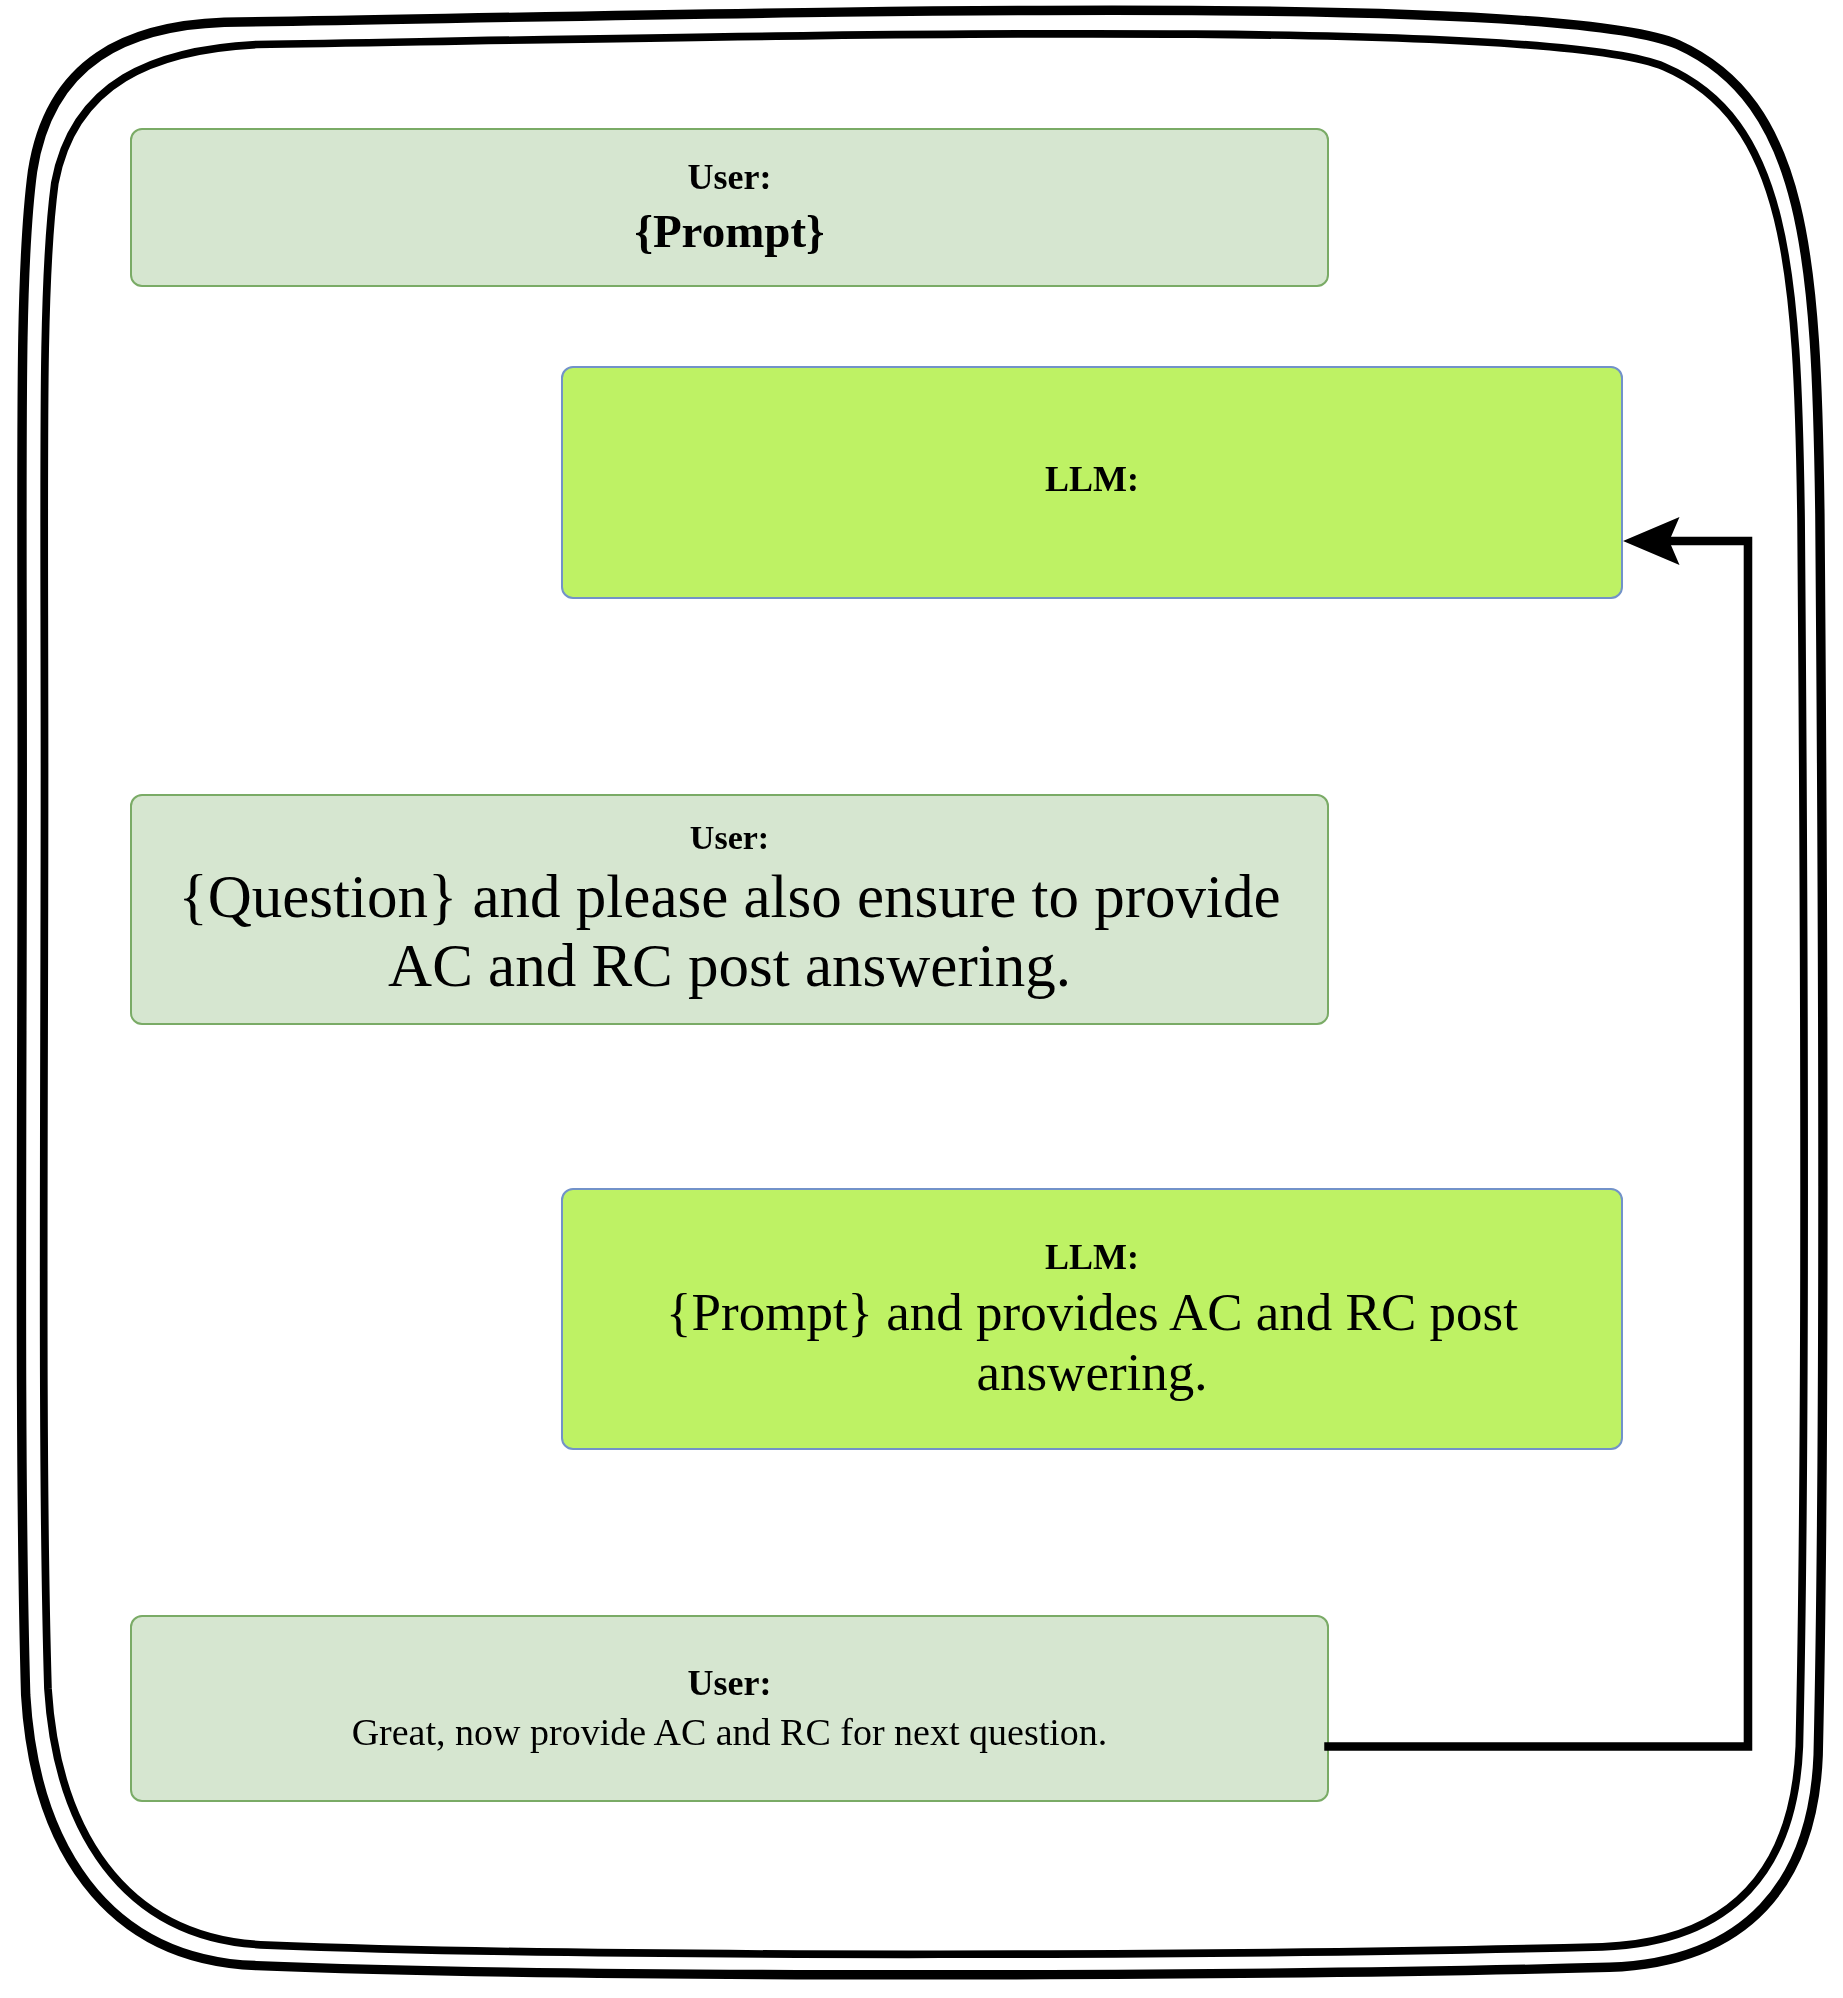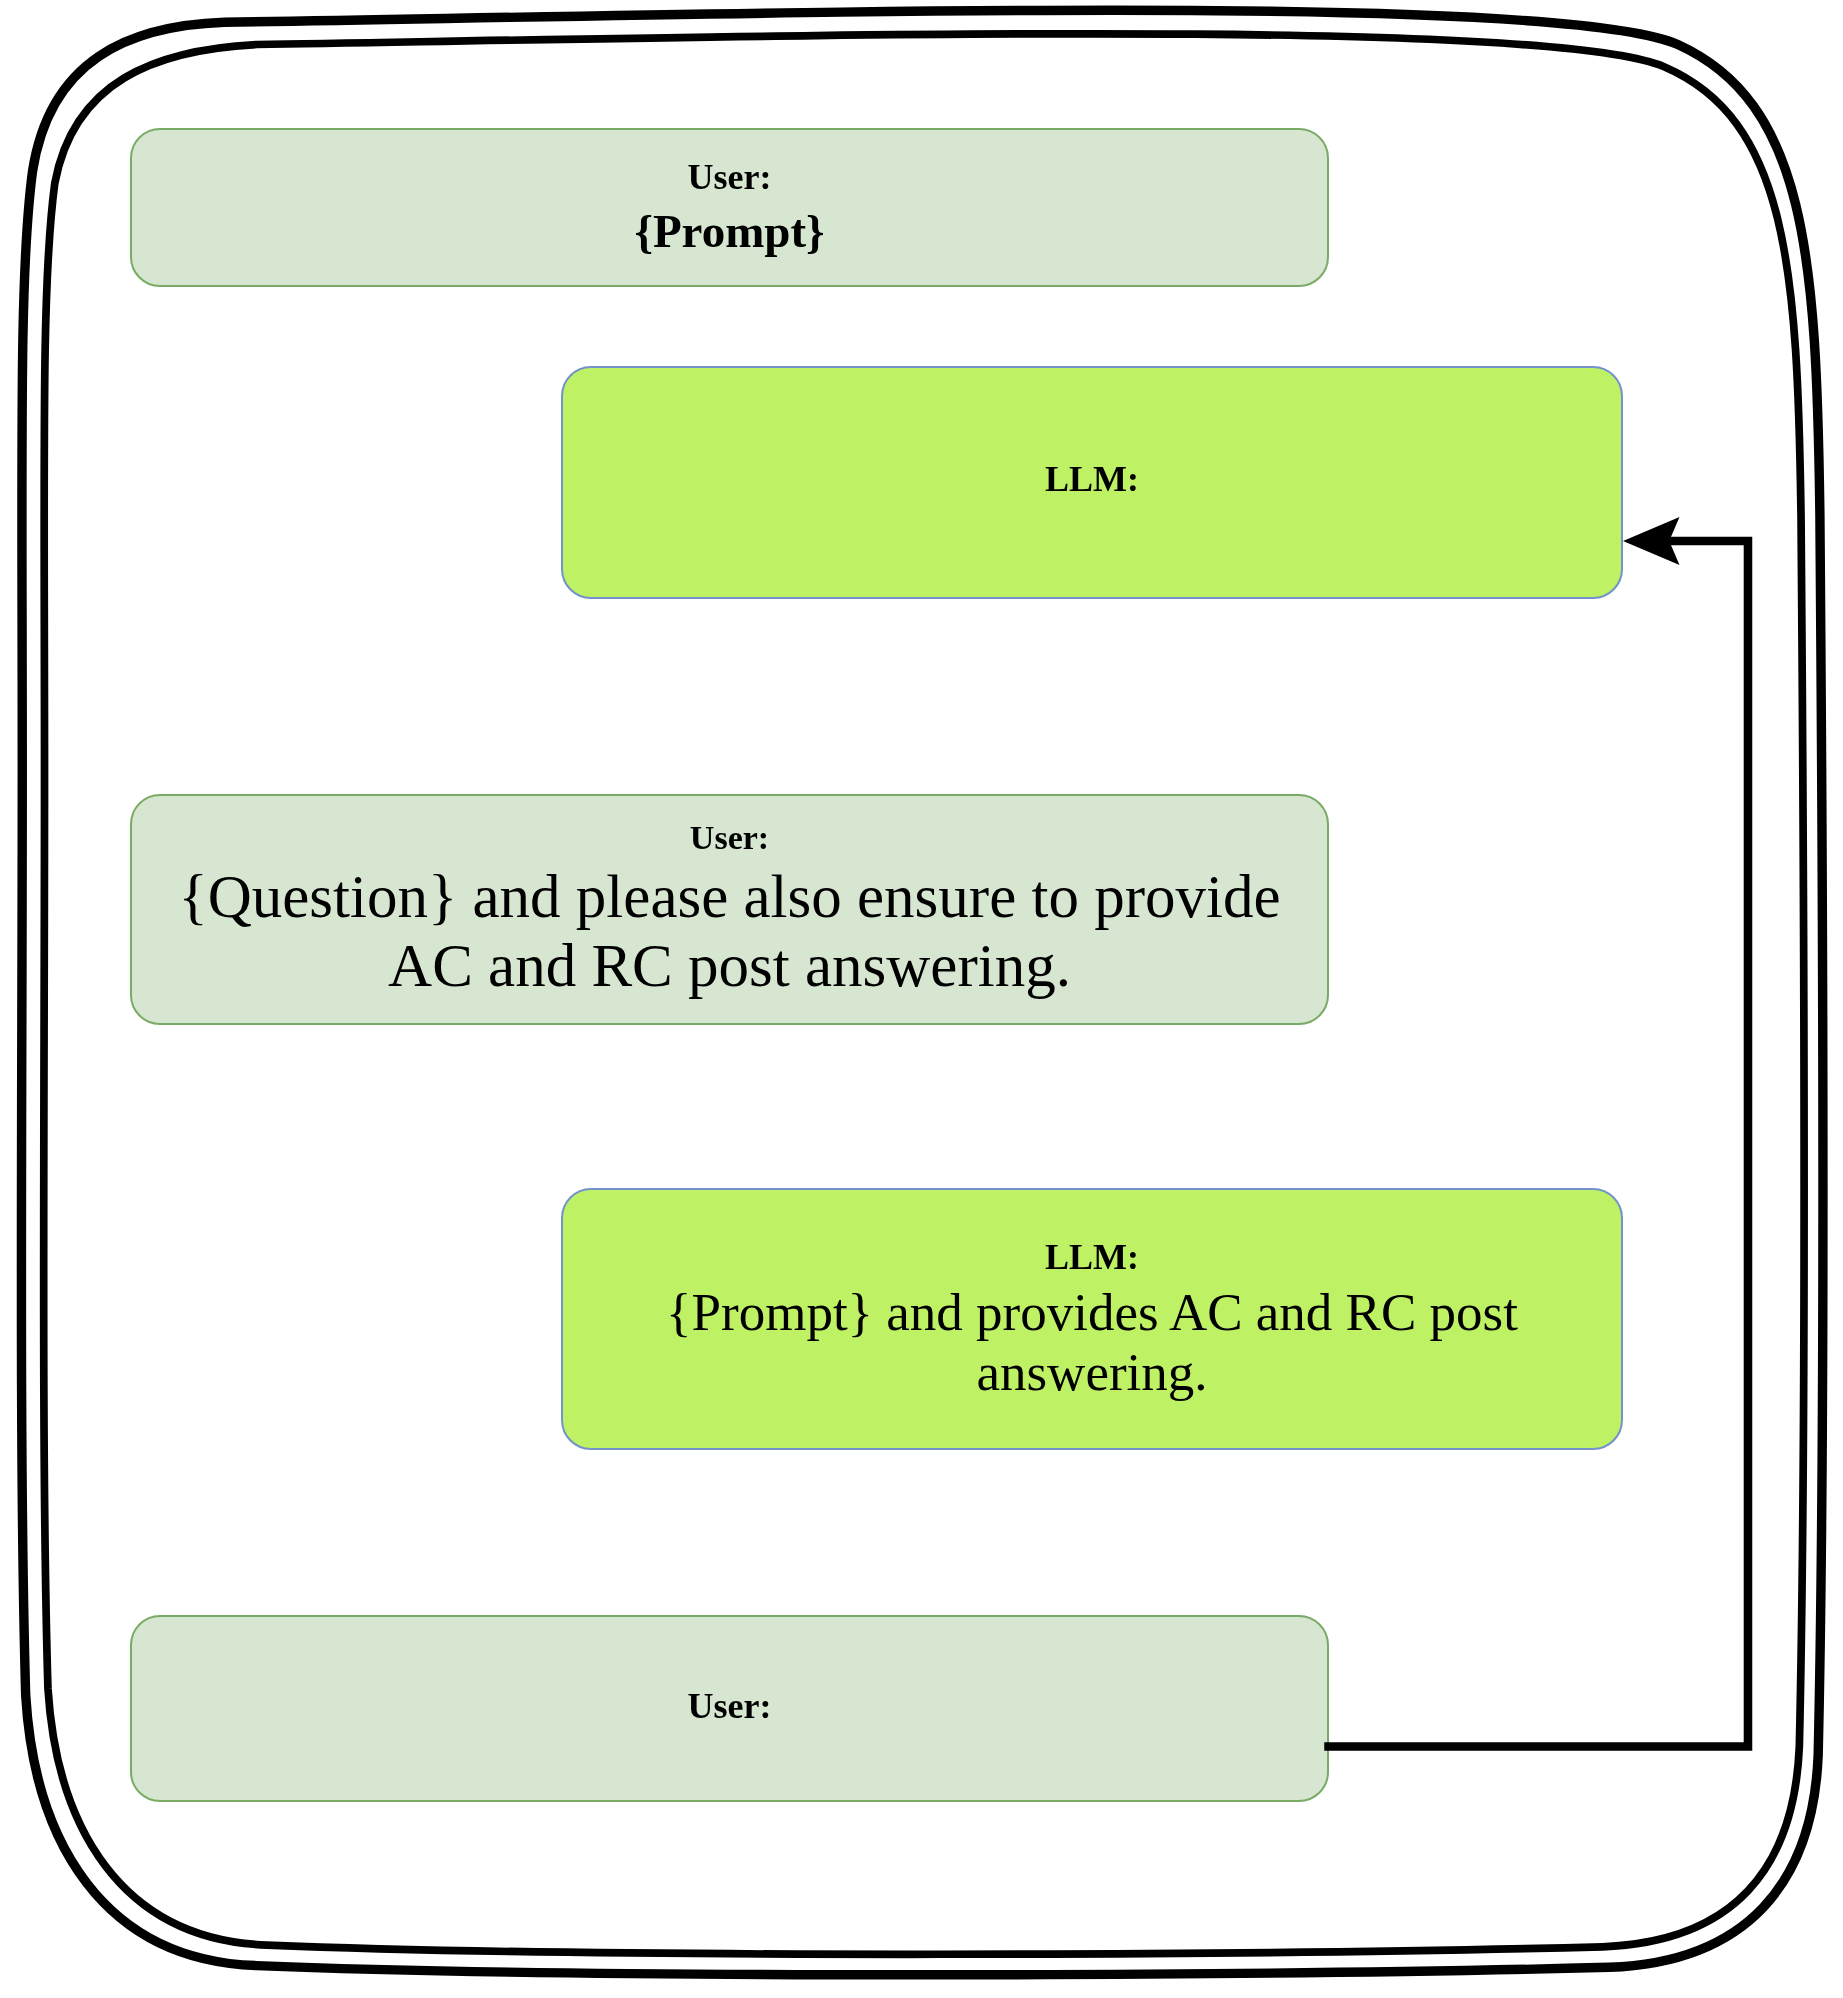--- a/index.html
+++ b/index.html
@@ -21,21 +21,21 @@
     position: absolute;
     left: 0;
     top: 0;
     width: 1843px;
     height: 1999px;
     pointer-events: none;
   }
   .msg-box {
     position: absolute;
     box-sizing: border-box;
-    border-radius: 30px;
+    border-radius: 12px;
     display: flex;
     flex-direction: column;
     justify-content: center;
     padding: 8.6px 22px;
     text-align: center;
     color: #000000;
     line-height: 1.18;
   }
   .msg-box.user {
     background: #d6e6d0;
@@ -127,20 +127,21 @@
     <span class="body-text">{Question} and please also ensure to provide AC and RC post answering.</span>
   </div>
 
   <div class="msg-box llm" id="box-llm-answer">
     <span class="speaker">LLM:</span>
     <span class="body-text">{Prompt} and provides AC and RC post answering.</span>
   </div>
 
   <div class="msg-box user" id="box-user-next">
     <span class="speaker">User:</span>
+    <span class="body-text">Great, now provide AC and RC for next question.</span>
   </div>
 
   <svg id="feedback-arrow" viewBox="0 0 2153 2335" preserveAspectRatio="none" aria-hidden="true">
     <path d="M 1552 2040 L 2042 2040 L 2042 632 L 1935 632" fill="none" stroke="#000000" stroke-width="10" stroke-linecap="square" stroke-linejoin="miter"></path>
     <polygon points="1896,632 1962,604 1950,632 1962,660" fill="#000000"></polygon>
   </svg>
 
 </div>
 
 

